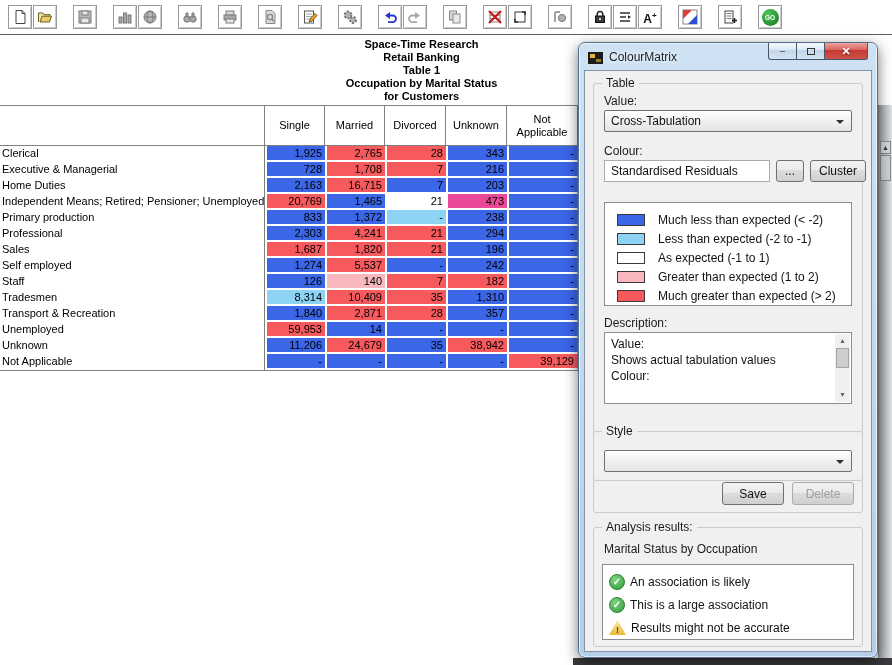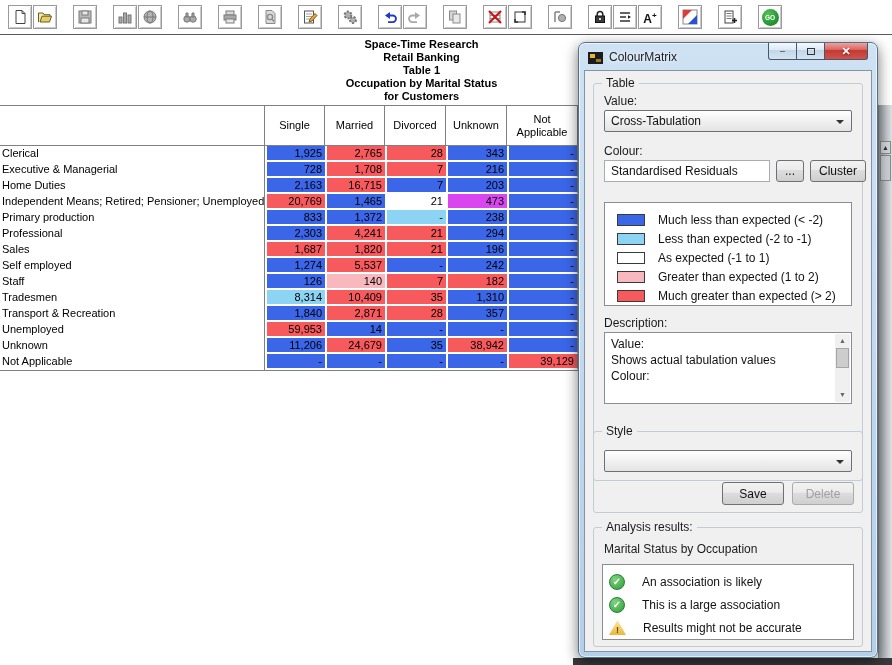--- a/index.html
+++ b/index.html
@@ -97,21 +97,21 @@
 
   .anal-sub { position:absolute; left:10px; font-size:12px; color:#1a1a1a; }
   .analbox { position:absolute; left:8px; right:8px; background:#fff; border:1px solid #8c8c8c; padding:5px 0 0 6px; }
   .analrow { display:flex; align-items:center; height:23px; }
   .aicon { width:16px; height:16px; margin-right:5px; flex:none; display:flex; align-items:center; justify-content:center; }
   .aicon.check { border-radius:50%; background:radial-gradient(circle at 35% 30%, #7fd37f, #2f9e3c);
                  border:1px solid #2a7f33; color:#fff; font-size:10px; font-weight:bold; }
   .aicon.warning { width:17px; height:15px; clip-path:polygon(50% 0, 100% 100%, 0 100%);
                    background:linear-gradient(#ffe9a6,#e8b93c); color:#6b4d00; font-size:9px; font-weight:bold;
                    align-items:flex-end; line-height:10px; }
-  .analtext { font-size:12px; color:#111;margin-left:12px; }
+  .analtext { font-size:12px; color:#111; }
 </style>
 </head>
 <body>
 
 <div class="app">
 
   <div class="toolbar">
     <div class="grp">
       <div class="tbtn">
           <span>
@@ -376,21 +376,21 @@
           <div class="cell c1" style="background: rgb(247, 90, 93);">16,715</div>
           <div class="cell c2" style="background: rgb(59, 102, 232);">7</div>
           <div class="cell c3" style="background: rgb(59, 102, 232);">203</div>
           <div class="cell c4" style="background: rgb(59, 102, 232);">-</div>
         </div>
         <div class="trow">
           <div class="rlabel">Independent Means; Retired; Pensioner; Unemployed</div>
           <div class="cell c0" style="background: rgb(247, 90, 93);">20,769</div>
           <div class="cell c1" style="background: rgb(59, 102, 232);">1,465</div>
           <div class="cell c2" style="background: rgb(255, 255, 255);">21</div>
-          <div class="cell c3" style="background: #d946ef;">473</div>
+          <div class="cell c3" style="background: #ec4899;">473</div>
           <div class="cell c4" style="background: rgb(59, 102, 232);">-</div>
         </div>
         <div class="trow">
           <div class="rlabel">Primary production</div>
           <div class="cell c0" style="background: rgb(59, 102, 232);">833</div>
           <div class="cell c1" style="background: rgb(59, 102, 232);">1,372</div>
           <div class="cell c2" style="background: rgb(141, 212, 244);">-</div>
           <div class="cell c3" style="background: rgb(59, 102, 232);">238</div>
           <div class="cell c4" style="background: rgb(59, 102, 232);">-</div>
         </div>

